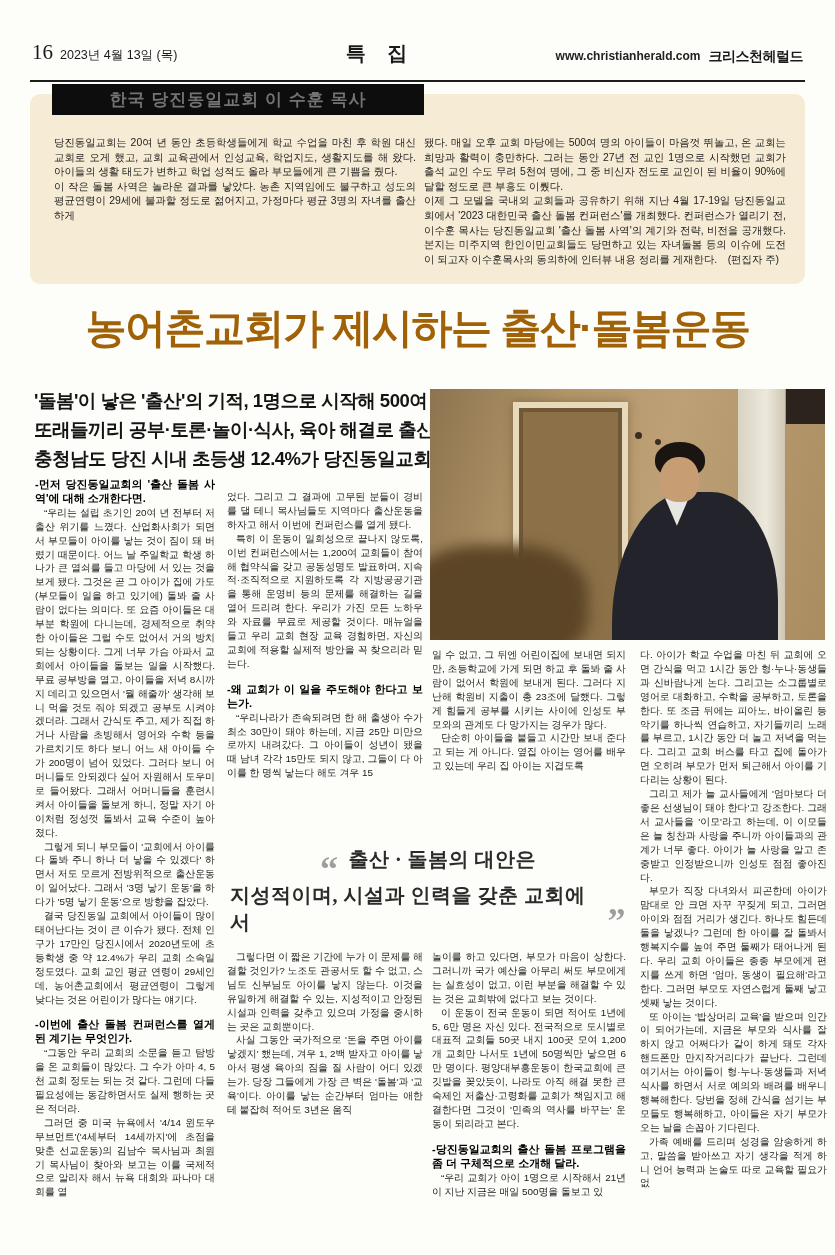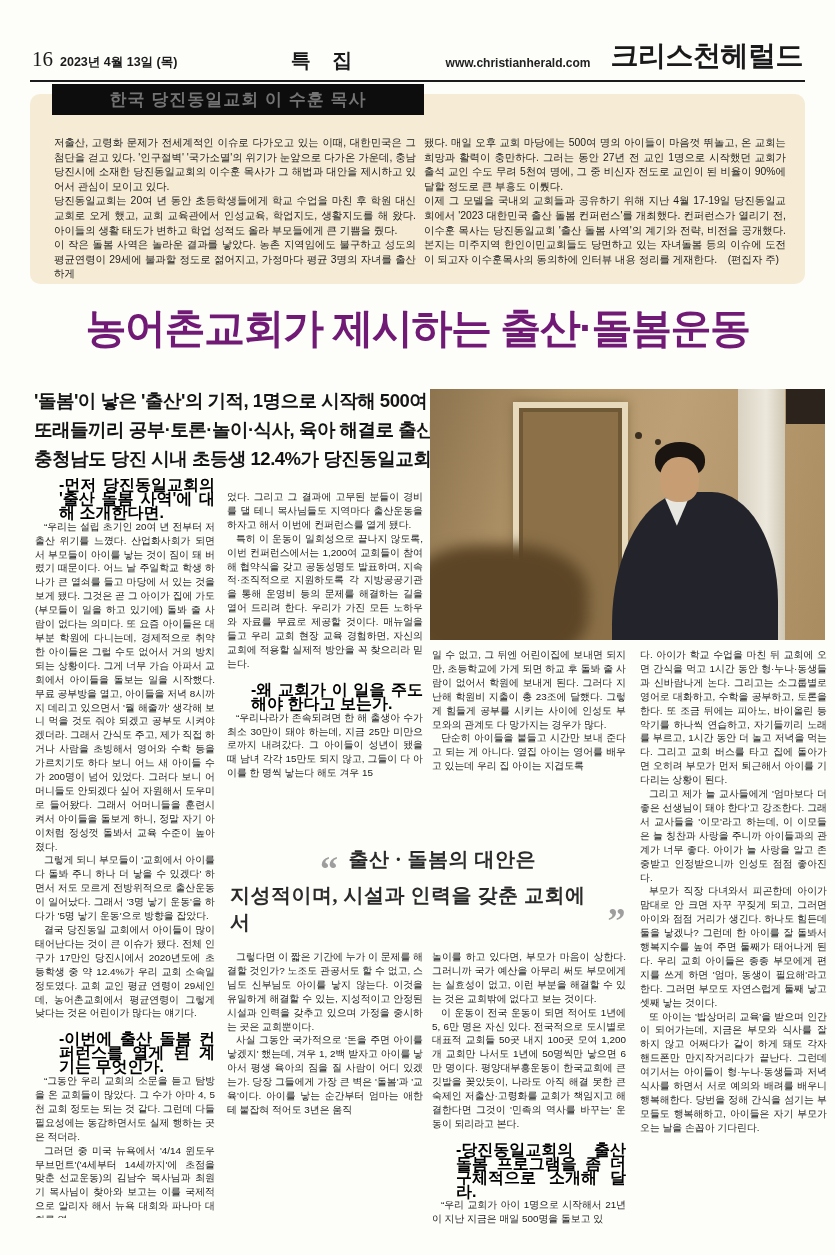--- a/index.html
+++ b/index.html
@@ -2,36 +2,36 @@
 <html lang="ko"><head>
 <meta charset="utf-8">
 <style>
   html,body{margin:0;padding:0;background:#e8e8e8;}
   #page{position:relative;width:835px;height:1255px;background:#fdfdfa;margin:0 auto;
         font-family:"Liberation Sans", sans-serif;color:#1a1a1a;overflow:hidden;padding-left:8px;}
   
   .hdr{position:absolute;left:32px;top:42px;width:771px;display:flex;justify-content:space-between;align-items:flex-end;}
   .hdr-left{display:flex;align-items:flex-end;gap:7px;}
   .hdr-num{font-family:"Liberation Serif", serif;font-size:21px;font-weight:400;line-height:1;}
-  .hdr-date{font-size:12.5px;font-weight:bold;line-height:1.2;}
+  .hdr-date{font-size:12.5px;font-weight:normal;line-height:1.2;}
   .hdr-section{font-size:20px;font-weight:900;letter-spacing:8px;line-height:1;transform:translateX(14px);}
-  .hdr-right{display:flex;align-items:flex-end;gap:20px;}
+  .hdr-right{display:flex;align-items:flex-end;gap:8px;}
   .hdr-url{font-size:12px;font-weight:bold;color:#222;}
-  .hdr-brand{font-size:28px;font-weight:900;letter-spacing:-0.5px;line-height:1;}
+  .hdr-brand{font-size:14px;font-weight:900;letter-spacing:-0.5px;line-height:1;}
   .hdr-rule{position:absolute;left:30px;top:80px;width:775px;border-top:2px solid #1c1c1c;}
   
   .panel{position:absolute;left:30px;top:94px;width:775px;height:190px;background:#f6ebd4;border-radius:10px;}
   .kicker{position:absolute;left:52px;top:84px;width:372px;height:31px;background:#0d0d0d;color:#737373;
           display:flex;align-items:center;justify-content:center;font-size:17px;font-weight:bold;letter-spacing:1px;}
   .intro-col{position:absolute;top:136px;width:362px;font-size:10.4px;line-height:14.6px;text-align:justify;
              word-break:break-all;color:#1c1c1c;}
   .intro-col p{margin:0;}
   
   .headline{position:absolute;left:0;top:301px;width:835px;text-align:center;font-size:41px;font-weight:900;
-            letter-spacing:-1.5px;color:#701a75;}
+            letter-spacing:-1.5px;color:#a16207;}
   .deck{position:absolute;left:34px;top:386px;width:480px;font-size:18.5px;font-weight:bold;line-height:29px;color:#141414;}
   .deck p{margin:0;letter-spacing:-0.5px;}
   
   .photo{position:absolute;left:430px;top:389px;width:395px;height:251px;overflow:hidden;
          background:linear-gradient(105deg,#8d744f 0%,#b3966a 30%,#bda075 55%,#a98c60 100%);}
   .ph-frame{position:absolute;left:21%;top:5%;width:26%;height:95%;background:#8b7048;
             border:6px solid #e6d9bc;box-shadow:inset 0 0 0 4px #6e5836, 0 0 10px rgba(60,45,20,.35);}
   .ph-pillar{position:absolute;left:78%;top:0;width:12%;height:100%;background:linear-gradient(90deg,#d9d2c2,#ece8dc 60%,#cfc7b4);}
   .ph-dark-corner{position:absolute;right:0;top:0;width:10%;height:14%;background:#2c241c;}
   .ph-dot1{position:absolute;left:52%;top:17%;width:7px;height:7px;border-radius:50%;background:#3a2e20;}
@@ -40,21 +40,21 @@
   .ph-face{position:absolute;left:58.2%;top:27%;width:10%;height:18%;background:#c79e74;border-radius:46% 46% 42% 42%;}
   .ph-body{position:absolute;left:46%;top:41%;width:42%;height:62%;background:#23232b;border-radius:46% 40% 0 0/85% 70% 0 0;}
   .ph-shirt{position:absolute;left:59.5%;top:43.5%;width:6%;height:11%;background:#e8e6e0;
             clip-path:polygon(0 0,100% 0,50% 100%);}
   .ph-fore{position:absolute;left:-6%;bottom:-10%;width:46%;height:48%;background:#5c4526;filter:blur(7px);border-radius:40%;}
   
   .col{position:absolute;font-size:9.9px;line-height:13.9px;text-align:justify;word-break:break-all;
        color:#191919;overflow:hidden;}
   .col p{margin:0;}
   .col p.t-p{text-indent:0.9em;}
-  .col p.t-q{font-weight:bold;margin-top:12px;font-size:16px;color:#000;margin-left:24px;}
+  .col p.t-q{font-weight:bold;margin-top:12px;font-size:11px;color:#000;}
   .col p.t-q:first-child{margin-top:0;}
   #col1{left:35px;top:478px;width:180px;height:740px;}
   #col2a{left:227px;top:490px;width:196px;height:352px;}
   #col2b{left:227px;top:950px;width:196px;height:284px;}
   #col3a{left:432px;top:648px;width:194px;height:184px;}
   #col3b{left:432px;top:950px;width:194px;height:284px;}
   #col4{left:640px;top:648px;width:187px;height:586px;}
   
   .pq{position:absolute;left:230px;top:840px;width:396px;height:102px;display:flex;flex-direction:column;
       justify-content:center;align-items:center;gap:9px;font-family:"Liberation Serif", serif;color:#2b2b2b;}
@@ -77,21 +77,20 @@
     <div class="hdr-right">
       <span class="hdr-url">www.christianherald.com</span>
       <span class="hdr-brand">크리스천헤럴드</span>
     </div>
   </div>
   <div class="hdr-rule"></div>
 
   <div class="panel"></div>
   <div class="kicker">한국 당진동일교회 이 수훈 목사</div>
   <div class="intro-col" style="left:54px;">
-      <p class="t-c">저출산, 고령화 문제가 전세계적인 이슈로 다가오고 있는 이때, 대한민국은 그 첨단을 걷고 있다. '인구절벽' '국가소멸'의 위기가 눈앞으로 다가온 가운데, 충남 당진시에 소재한 당진동일교회의 이수훈 목사가 그 해법과 대안을 제시하고 있어서 관심이 모이고 있다.</p>
       <p class="t-p">당진동일교회는 20여 년 동안 초등학생들에게 학교 수업을 마친 후 학원 대신 교회로 오게 했고, 교회 교육관에서 인성교육, 학업지도, 생활지도를 해 왔다. 아이들의 생활 태도가 변하고 학업 성적도 올라 부모들에게 큰 기쁨을 줬다.</p>
       <p class="t-p">이 작은 돌봄 사역은 놀라운 결과를 낳았다. 농촌 지역임에도 불구하고 성도의 평균연령이 29세에 불과할 정도로 젊어지고, 가정마다 평균 3명의 자녀를 출산하게</p>
     </div>
   <div class="intro-col" style="left:424px;">
       <p class="t-c">됐다. 매일 오후 교회 마당에는 500여 명의 아이들이 마음껏 뛰놀고, 온 교회는 희망과 활력이 충만하다. 그러는 동안 27년 전 교인 1명으로 시작했던 교회가 출석 교인 수도 무려 5천여 명에, 그 중 비신자 전도로 교인이 된 비율이 90%에 달할 정도로 큰 부흥도 이뤘다.</p>
       <p class="t-p">이제 그 모델을 국내외 교회들과 공유하기 위해 지난 4월 17-19일 당진동일교회에서 '2023 대한민국 출산 돌봄 컨퍼런스'를 개최했다. 컨퍼런스가 열리기 전, 이수훈 목사는 당진동일교회 '출산 돌봄 사역'의 계기와 전략, 비전을 공개했다. 본지는 미주지역 한인이민교회들도 당면하고 있는 자녀돌봄 등의 이슈에 도전이 되고자 이수훈목사의 동의하에 인터뷰 내용 정리를 게재한다.　(편집자 주)</p>
     </div>
 
   <div class="headline">농어촌교회가 제시하는 출산·돌봄운동</div>
   <div class="deck">
@@ -140,20 +139,21 @@
       <p class="t-c">놀이를 하고 있다면, 부모가 마음이 상한다. 그러니까 국가 예산을 아무리 써도 부모에게는 실효성이 없고, 이런 부분을 해결할 수 있는 것은 교회밖에 없다고 보는 것이다.</p>
       <p class="t-p">이 운동이 전국 운동이 되면 적어도 1년에 5, 6만 명은 자신 있다. 전국적으로 도시별로 대표적 교회들 50곳 내지 100곳 모여 1,200개 교회만 나서도 1년에 50명씩만 낳으면 6만 명이다. 평양대부흥운동이 한국교회에 큰 깃발을 꽂았듯이, 나라도 아직 해결 못한 큰 숙제인 저출산·고령화를 교회가 책임지고 해결한다면 그것이 '민족의 역사를 바꾸는' 운동이 되리라고 본다.</p>
       <p class="t-q">-당진동일교회의 출산 돌봄 프로그램을 좀 더 구체적으로 소개해 달라.</p>
       <p class="t-p">“우리 교회가 아이 1명으로 시작해서 21년이 지난 지금은 매일 500명을 돌보고 있</p>
     </div>
   <div id="col4" class="col">
       <p class="t-c">다. 아이가 학교 수업을 마친 뒤 교회에 오면 간식을 먹고 1시간 동안 형·누나·동생들과 신바람나게 논다. 그리고는 소그룹별로 영어로 대화하고, 수학을 공부하고, 토론을 한다. 또 조금 뒤에는 피아노, 바이올린 등 악기를 하나씩 연습하고, 자기들끼리 노래를 부르고, 1시간 동안 더 놀고 저녁을 먹는다. 그리고 교회 버스를 타고 집에 돌아가면 오히려 부모가 먼저 퇴근해서 아이를 기다리는 상황이 된다.</p>
       <p class="t-p">그리고 제가 늘 교사들에게 '엄마보다 더 좋은 선생님이 돼야 한다'고 강조한다. 그래서 교사들을 '이모'라고 하는데, 이 이모들은 늘 칭찬과 사랑을 주니까 아이들과의 관계가 너무 좋다. 아이가 늘 사랑을 알고 존중받고 인정받으니까 인성도 점점 좋아진다.</p>
       <p class="t-p">부모가 직장 다녀와서 피곤한데 아이가 맘대로 안 크면 자꾸 꾸짖게 되고, 그러면 아이와 점점 거리가 생긴다. 하나도 힘든데 둘을 낳겠나? 그런데 한 아이를 잘 돌봐서 행복지수를 높여 주면 둘째가 태어나게 된다. 우리 교회 아이들은 종종 부모에게 편지를 쓰게 하면 '엄마, 동생이 필요해'라고 한다. 그러면 부모도 자연스럽게 둘째 낳고 셋째 낳는 것이다.</p>
       <p class="t-p">또 아이는 '밥상머리 교육'을 받으며 인간이 되어가는데, 지금은 부모와 식사를 잘 하지 않고 어쩌다가 같이 하게 돼도 각자 핸드폰만 만지작거리다가 끝난다. 그런데 여기서는 아이들이 형·누나·동생들과 저녁식사를 하면서 서로 예의와 배려를 배우니 행복해한다. 당번을 정해 간식을 섬기는 부모들도 행복해하고, 아이들은 자기 부모가 오는 날을 손꼽아 기다린다.</p>
+      <p class="t-p">가족 예배를 드리며 성경을 암송하게 하고, 말씀을 받아쓰고 자기 생각을 적게 하니 언어 능력과 논술도 따로 교육할 필요가 없</p>
     </div>
 
   <div class="pq">
     <div class="pq-line">
       <span class="pq-mark open">“</span>
       <span>출산 · 돌봄의 대안은</span>
     </div>
     <div class="pq-line">
       <span>지성적이며, 시설과 인력을 갖춘 교회에서</span>
       <span class="pq-mark close">”</span>

